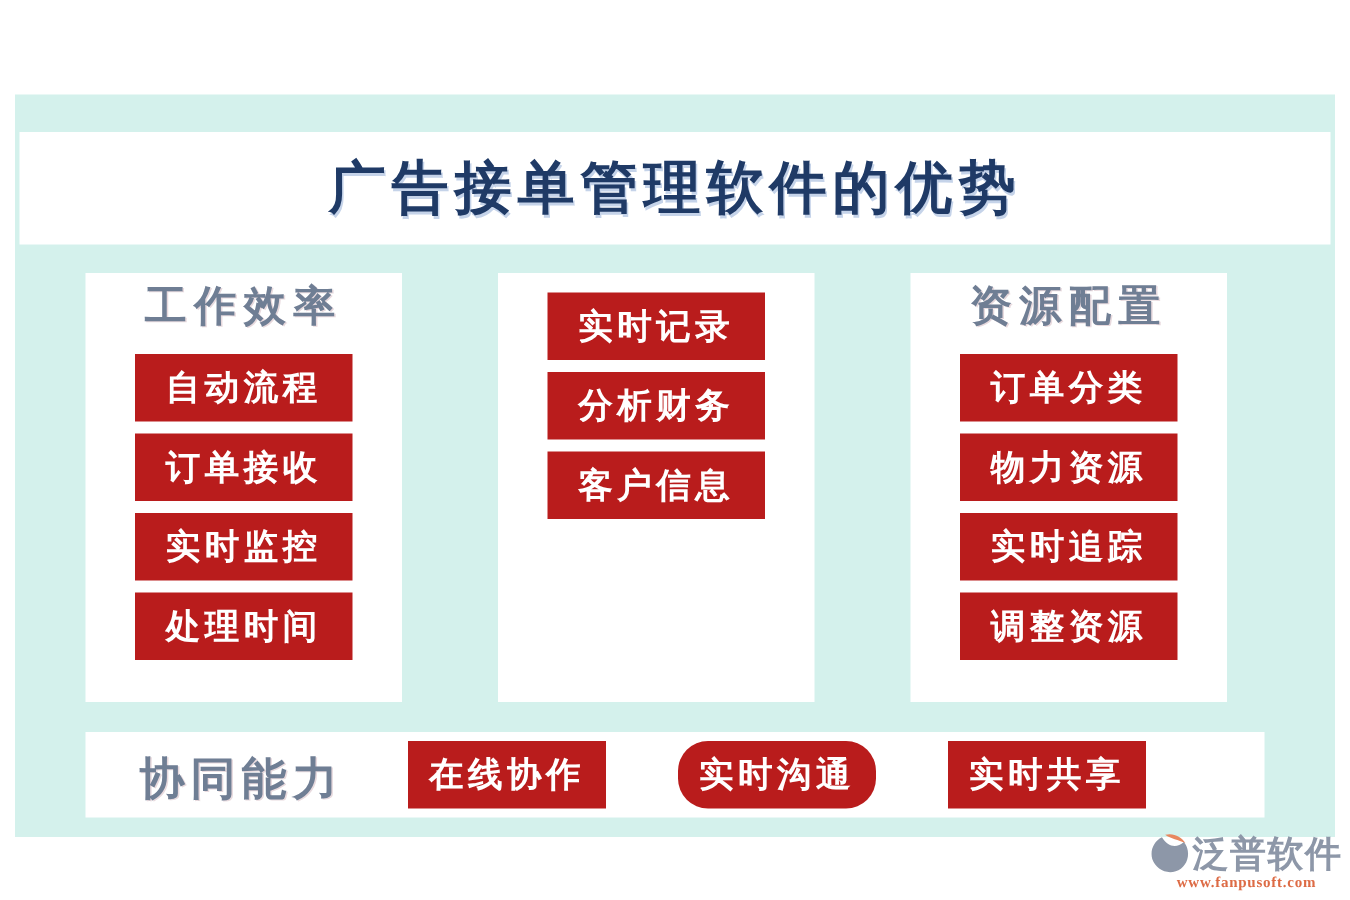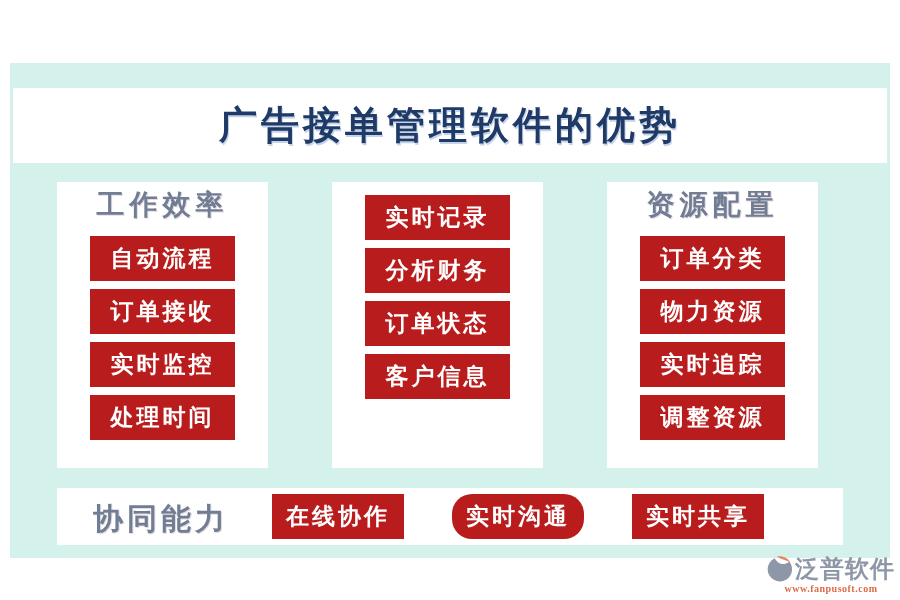--- a/index.html
+++ b/index.html
@@ -138,21 +138,20 @@
     <button class="tile-button">订单接收</button>
     <button class="tile-button">实时监控</button>
     <button class="tile-button">处理时间</button>
   </div>
 </div>
 
 <div class="column col-2">
   <div class="col-buttons">
     <button class="tile-button">实时记录</button>
     <button class="tile-button">分析财务</button>
-    <button class="tile-button">订单状态</button>
     <button class="tile-button">客户信息</button>
   </div>
 </div>
 
 <div class="column col-3">
   <div class="col-header">资源配置</div>
   <div class="col-buttons">
     <button class="tile-button">订单分类</button>
     <button class="tile-button">物力资源</button>
     <button class="tile-button">实时追踪</button>

